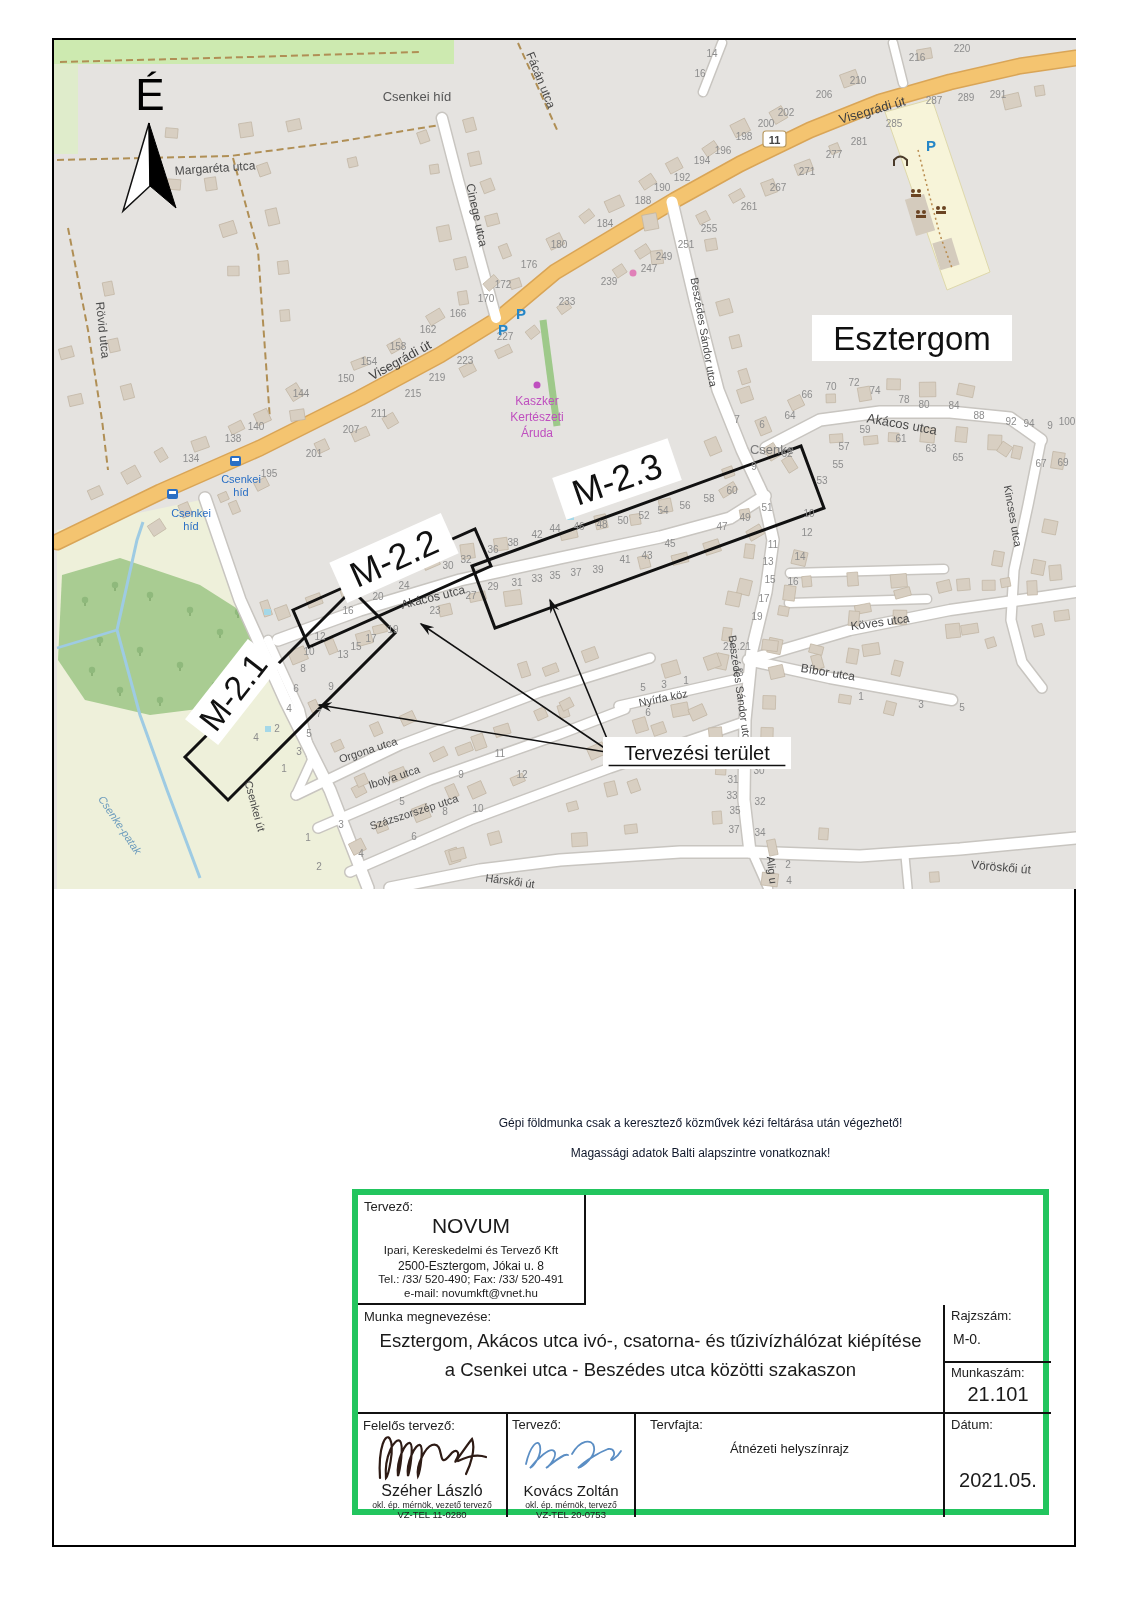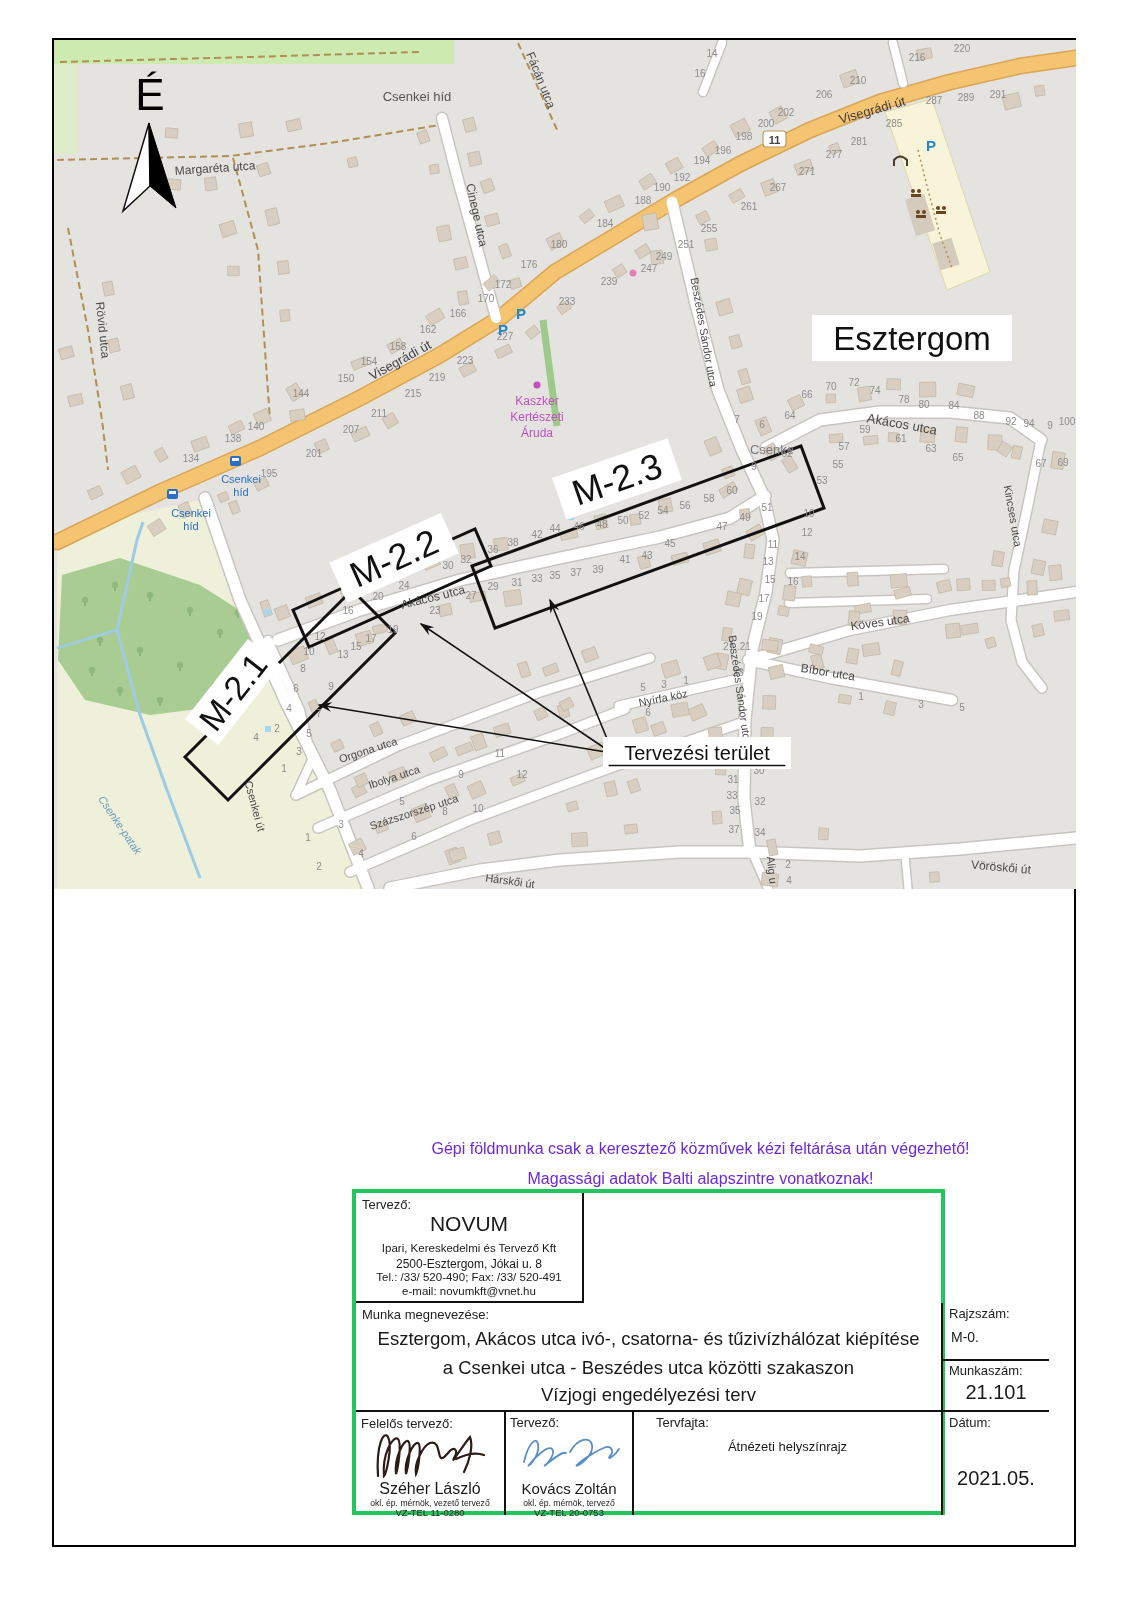--- a/index.html
+++ b/index.html
@@ -1,21 +1,21 @@
 <!DOCTYPE html>
 <html><head>
 <meta charset="utf-8">
 <style>
   html,body{margin:0;padding:0;background:#fff;}
   body{width:1130px;height:1600px;position:relative;font-family:"Liberation Sans",sans-serif;color:#1a1a1a;}
   .frame{position:absolute;left:52px;top:38px;width:1024px;height:1509px;border:2px solid #000;box-sizing:border-box;}
   #map{position:absolute;left:54px;top:40px;width:1022px;height:849px;}
   #map text{font-family:"Liberation Sans",sans-serif;}
-  .note{position:absolute;left:352px;width:697px;text-align:center;font-size:16px;color:#6d28d9;margin-top:24px;}
-  .tblock{position:absolute;left:352px;top:1189px;width:593px;height:326px;border:4px solid #22c55e;box-sizing:border-box;}
+  .note{position:absolute;left:352px;width:697px;text-align:center;font-size:12px;color:#0f172a;}
+  .tblock{position:absolute;left:352px;top:1189px;width:697px;height:326px;border:6px solid #22c55e;box-sizing:border-box;}
   .cell{position:absolute;box-sizing:border-box;}
   .bR{border-right:2px solid #111;}
   .bB{border-bottom:2px solid #111;}
   .lbl{position:absolute;font-size:13px;color:#222;}
   .ctr{position:absolute;left:0;right:0;text-align:center;color:#1a1a1a;}
   .sig{position:absolute;}
 </style>
 </head>
 <body>
 
@@ -699,21 +699,20 @@
     <div class="ctr" style="top:49px;font-size:11.5px">Ipari, Kereskedelmi és Tervező Kft</div>
     <div class="ctr" style="top:64px;font-size:12px">2500-Esztergom, Jókai u. 8</div>
     <div class="ctr" style="top:78px;font-size:11.5px">Tel.: /33/ 520-490; Fax: /33/ 520-491</div>
     <div class="ctr" style="top:92px;font-size:11.5px">e-mail: novumkft@vnet.hu</div>
   </div>
 
   <div class="cell bR bB" style="left:0;top:110px;width:587px;height:109px">
     <div class="lbl" style="left:6px;top:4px">Munka megnevezése:</div>
     <div class="ctr" style="top:54px;font-size:18.5px">a Csenkei utca - Beszédes utca közötti szakaszon</div>
     <div class="ctr" style="top:25px;font-size:18.5px">Esztergom, Akácos utca ivó-, csatorna- és tűzivízhálózat kiépítése</div>
-    <div class="ctr" style="top:81px;font-size:18.5px">Vízjogi engedélyezési terv</div>
   </div>
   <div class="cell bB" style="left:587px;top:110px;width:106px;height:58px">
     <div class="lbl" style="left:6px;top:3px">Rajzszám:</div>
     <div style="position:absolute;left:8px;top:26px;font-size:14px">M-0.</div>
   </div>
   <div class="cell bB" style="left:587px;top:168px;width:106px;height:51px">
     <div class="lbl" style="left:6px;top:2px">Munkaszám:</div>
     <div class="ctr" style="top:20px;font-size:20px">21.101</div>
   </div>
 
@@ -729,20 +728,20 @@
   <div class="cell bR" style="left:150px;top:219px;width:128px;height:103px">
     <div class="lbl" style="left:4px;top:3px">Tervező:</div>
     <svg class="sig" style="left:8px;top:16px" width="112" height="46" viewBox="0 0 104 46">
       <path d="M6,34 C10,16 18,8 20,16 C22,25 14,36 10,38 C18,28 30,17 34,21 C38,25 30,36 26,38 C34,32 44,23 48,25 M52,24 C60,10 72,8 74,17 C76,26 64,36 58,38 C66,30 80,22 88,19 C94,18 96,24 92,28 C88,33 97,28 101,21" fill="none" stroke="#5b8ec4" stroke-width="1.8" stroke-linecap="round"></path>
     </svg>
     <div class="ctr" style="top:68px;font-size:15px">Kovács Zoltán</div>
     <div class="ctr" style="top:86px;font-size:8.6px">okl. ép. mérnök, tervező</div>
     <div class="ctr" style="top:95px;font-size:9.5px">VZ-TEL 20-0753</div>
   </div>
   <div class="cell bR" style="left:278px;top:219px;width:309px;height:103px">
-    <div class="lbl" style="left:22px;top:3px">Tervfajta:</div>
+    <div class="lbl" style="left:14px;top:3px">Tervfajta:</div>
     <div class="ctr" style="top:27px;font-size:13px">Átnézeti helyszínrajz</div>
   </div>
   <div class="cell" style="left:587px;top:219px;width:106px;height:103px">
     <div class="lbl" style="left:6px;top:3px">Dátum:</div>
     <div class="ctr" style="top:55px;font-size:20px">2021.05.</div>
   </div>
 </div>
 
 </body></html>

